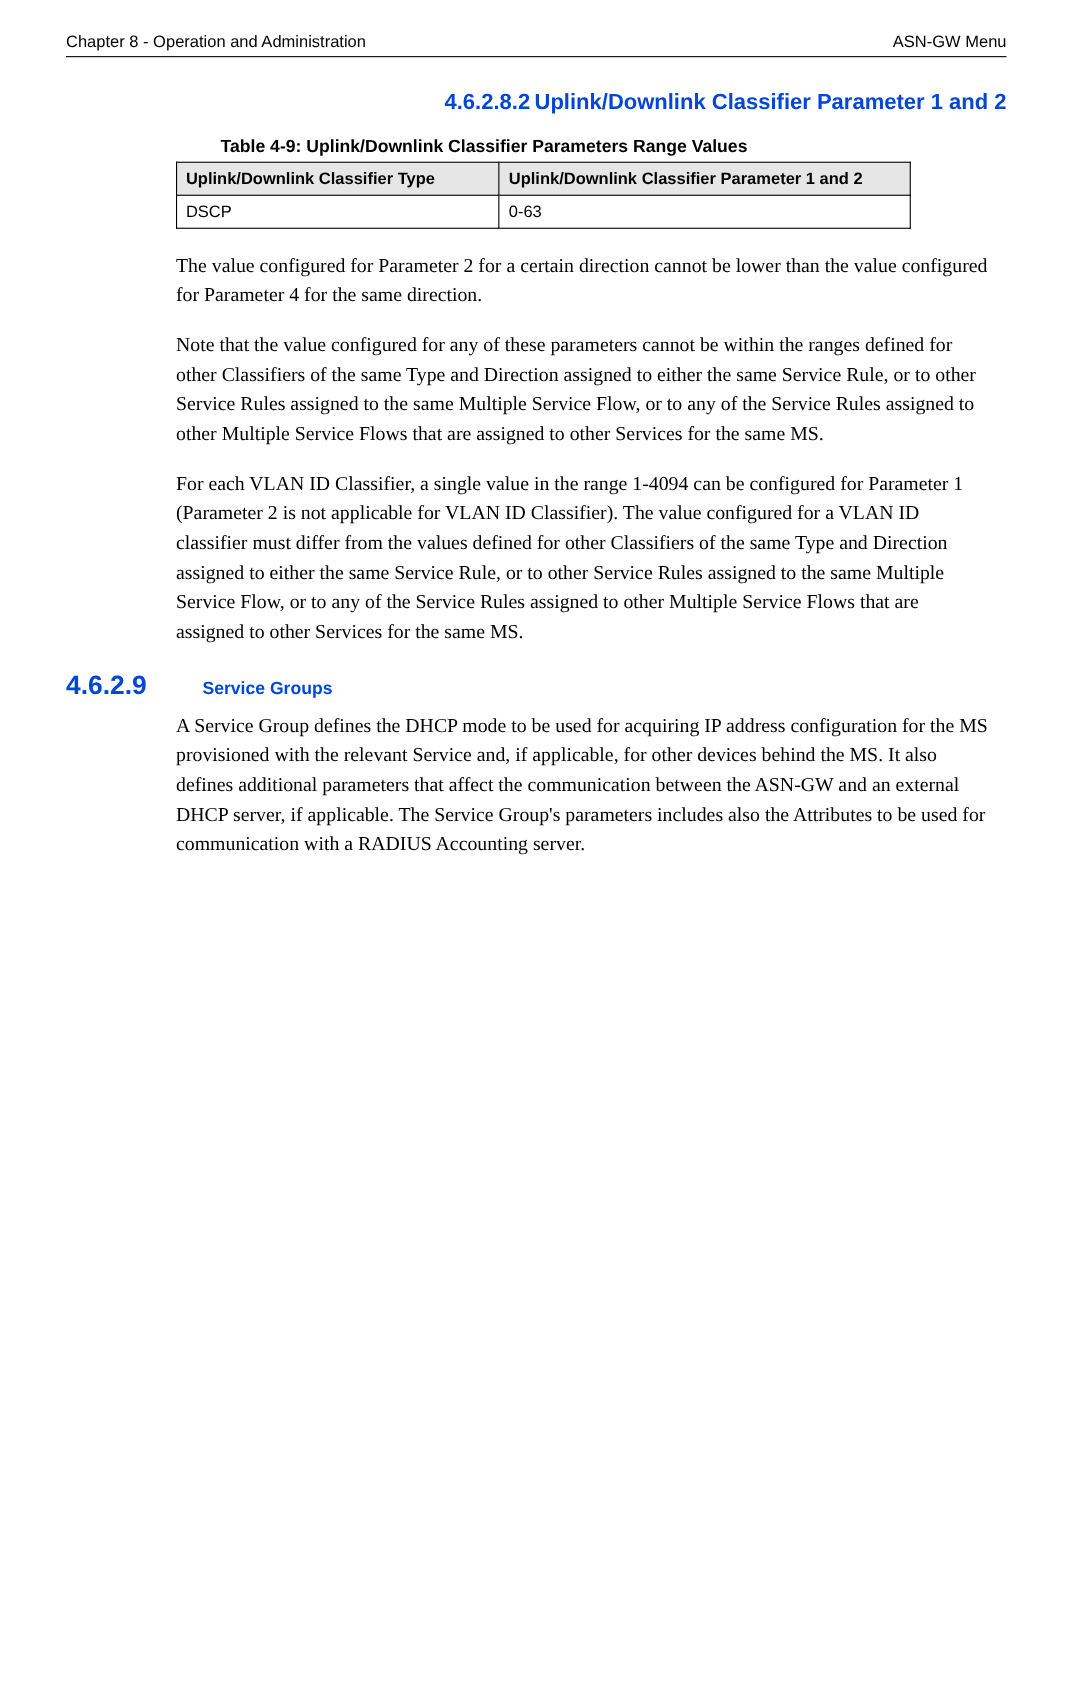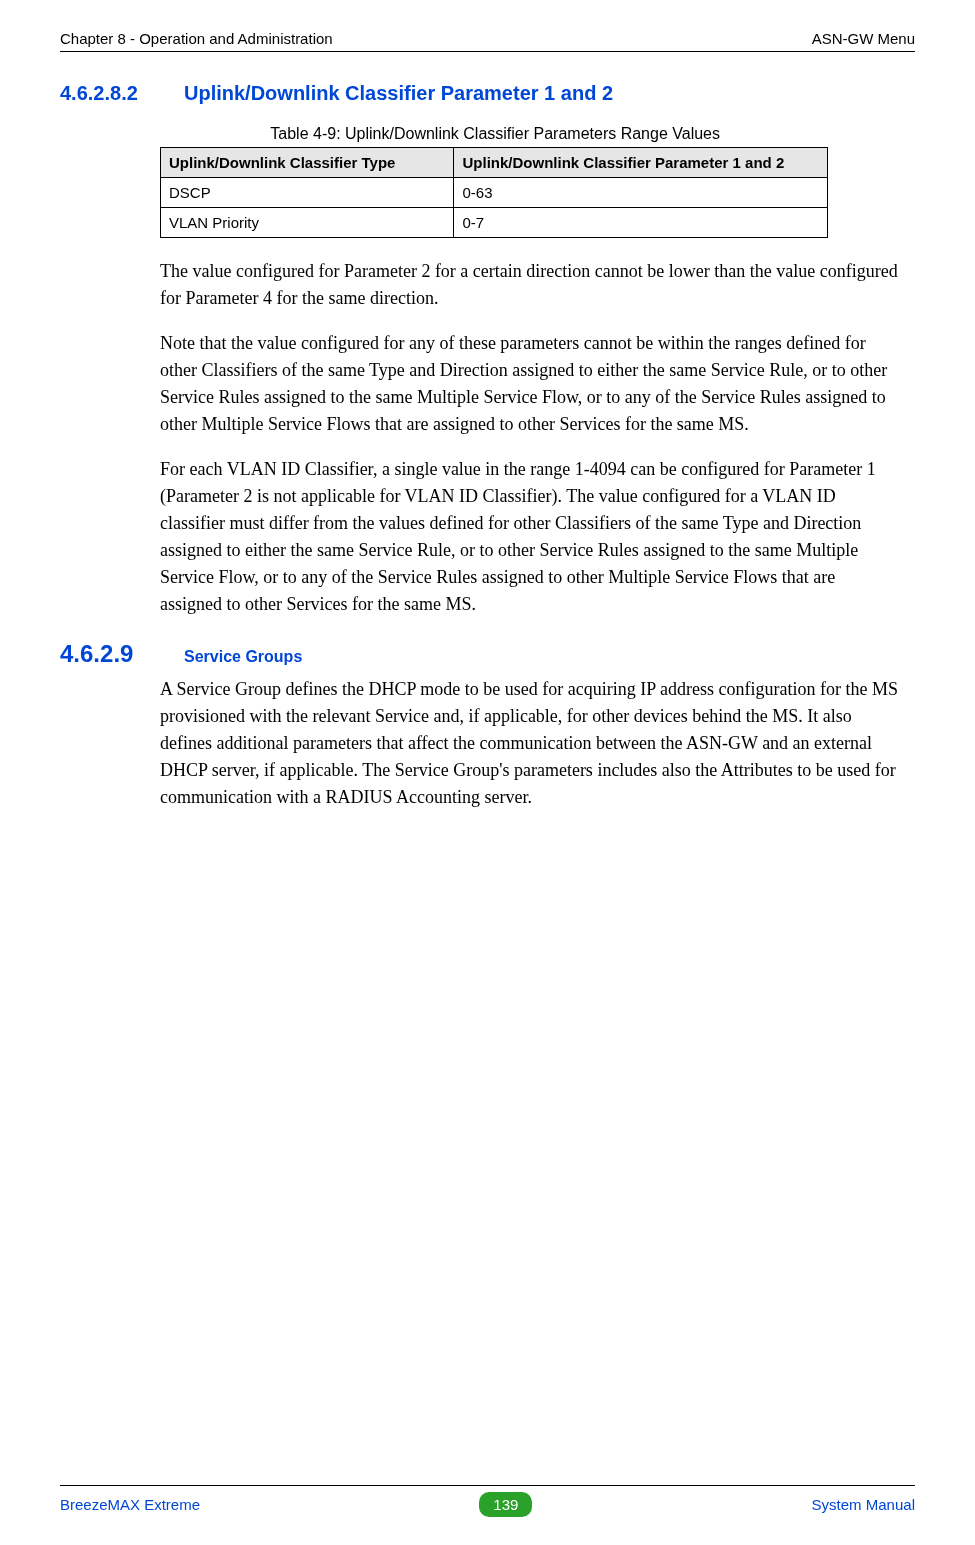--- a/index.html
+++ b/index.html
@@ -54,38 +54,39 @@
   }
   .sec-title-big {
     color: #0047d6;
     font-family: Arial, Helvetica, sans-serif;
     font-weight: bold;
     font-size: 16px;
   }
   .heading-row {
     margin-left: -40px;
     margin-bottom: 8px;
+    text-align: right;
   }
   .heading-row-sub {
     margin-left: -40px;
     margin-top: 22px;
     margin-bottom: 8px;
   }
   .body-text {
     font-family: "Book Antiqua", Palatino, "Palatino Linotype", Georgia, serif;
     font-size: 18px;
     line-height: 1.5;
     margin: 0 0 18px 60px;
     max-width: 740px;
   }
   .table-caption {
     font-family: Arial, Helvetica, sans-serif;
-    font-weight: normal;
+    font-weight: bold;
     font-size: 16px;
-    text-align: right;
+    text-align: center;
     margin: 20px 0 4px 60px;
     max-width: 560px;
   }
   table.classifier {
     border-collapse: collapse;
     margin: 0 0 20px 60px;
     width: 668px;
     font-family: Arial, Helvetica, sans-serif;
     font-size: 15px;
   }
@@ -150,39 +151,30 @@
         <tr>
           <th style="width:44%">Uplink/Downlink Classifier Type</th>
           <th>Uplink/Downlink Classifier Parameter 1 and 2</th>
         </tr>
       </thead>
       <tbody>
         <tr>
           <td>DSCP</td>
           <td>0-63</td>
         </tr>
-        <tr>
-          <td>VLAN Priority</td>
-          <td>0-7</td>
-        </tr>
       </tbody>
     </table>
 
     <p class="body-text">The value configured for Parameter 2 for a certain direction cannot be lower than the value configured for Parameter 4 for the same direction.</p>
     <p class="body-text">Note that the value configured for any of these parameters cannot be within the ranges defined for other Classifiers of the same Type and Direction assigned to either the same Service Rule, or to other Service Rules assigned to the same Multiple Service Flow, or to any of the Service Rules assigned to other Multiple Service Flows that are assigned to other Services for the same MS.</p>
     <p class="body-text">For each VLAN ID Classifier, a single value in the range 1-4094 can be configured for Parameter 1 (Parameter 2 is not applicable for VLAN ID Classifier). The value configured for a VLAN ID classifier must differ from the values defined for other Classifiers of the same Type and Direction assigned to either the same Service Rule, or to other Service Rules assigned to the same Multiple Service Flow, or to any of the Service Rules assigned to other Multiple Service Flows that are assigned to other Services for the same MS.</p>
 
     <div class="heading-row-sub">
       <span class="sec-num-sub">4.6.2.9</span>
       <span class="sec-title-big">Service Groups</span>
     </div>
 
     <p class="body-text">A Service Group defines the DHCP mode to be used for acquiring IP address configuration for the MS provisioned with the relevant Service and, if applicable, for other devices behind the MS. It also defines additional parameters that affect the communication between the ASN-GW and an external DHCP server, if applicable. The Service Group's parameters includes also the Attributes to be used for communication with a RADIUS Accounting server.</p>
 
   </div>
 
-  <div class="footer">
-    <span class="footer-left">BreezeMAX Extreme</span>
-    <span class="page-badge">139</span>
-    <span class="footer-right">System Manual</span>
-  </div>
 
 </div>
 
 </body></html>

